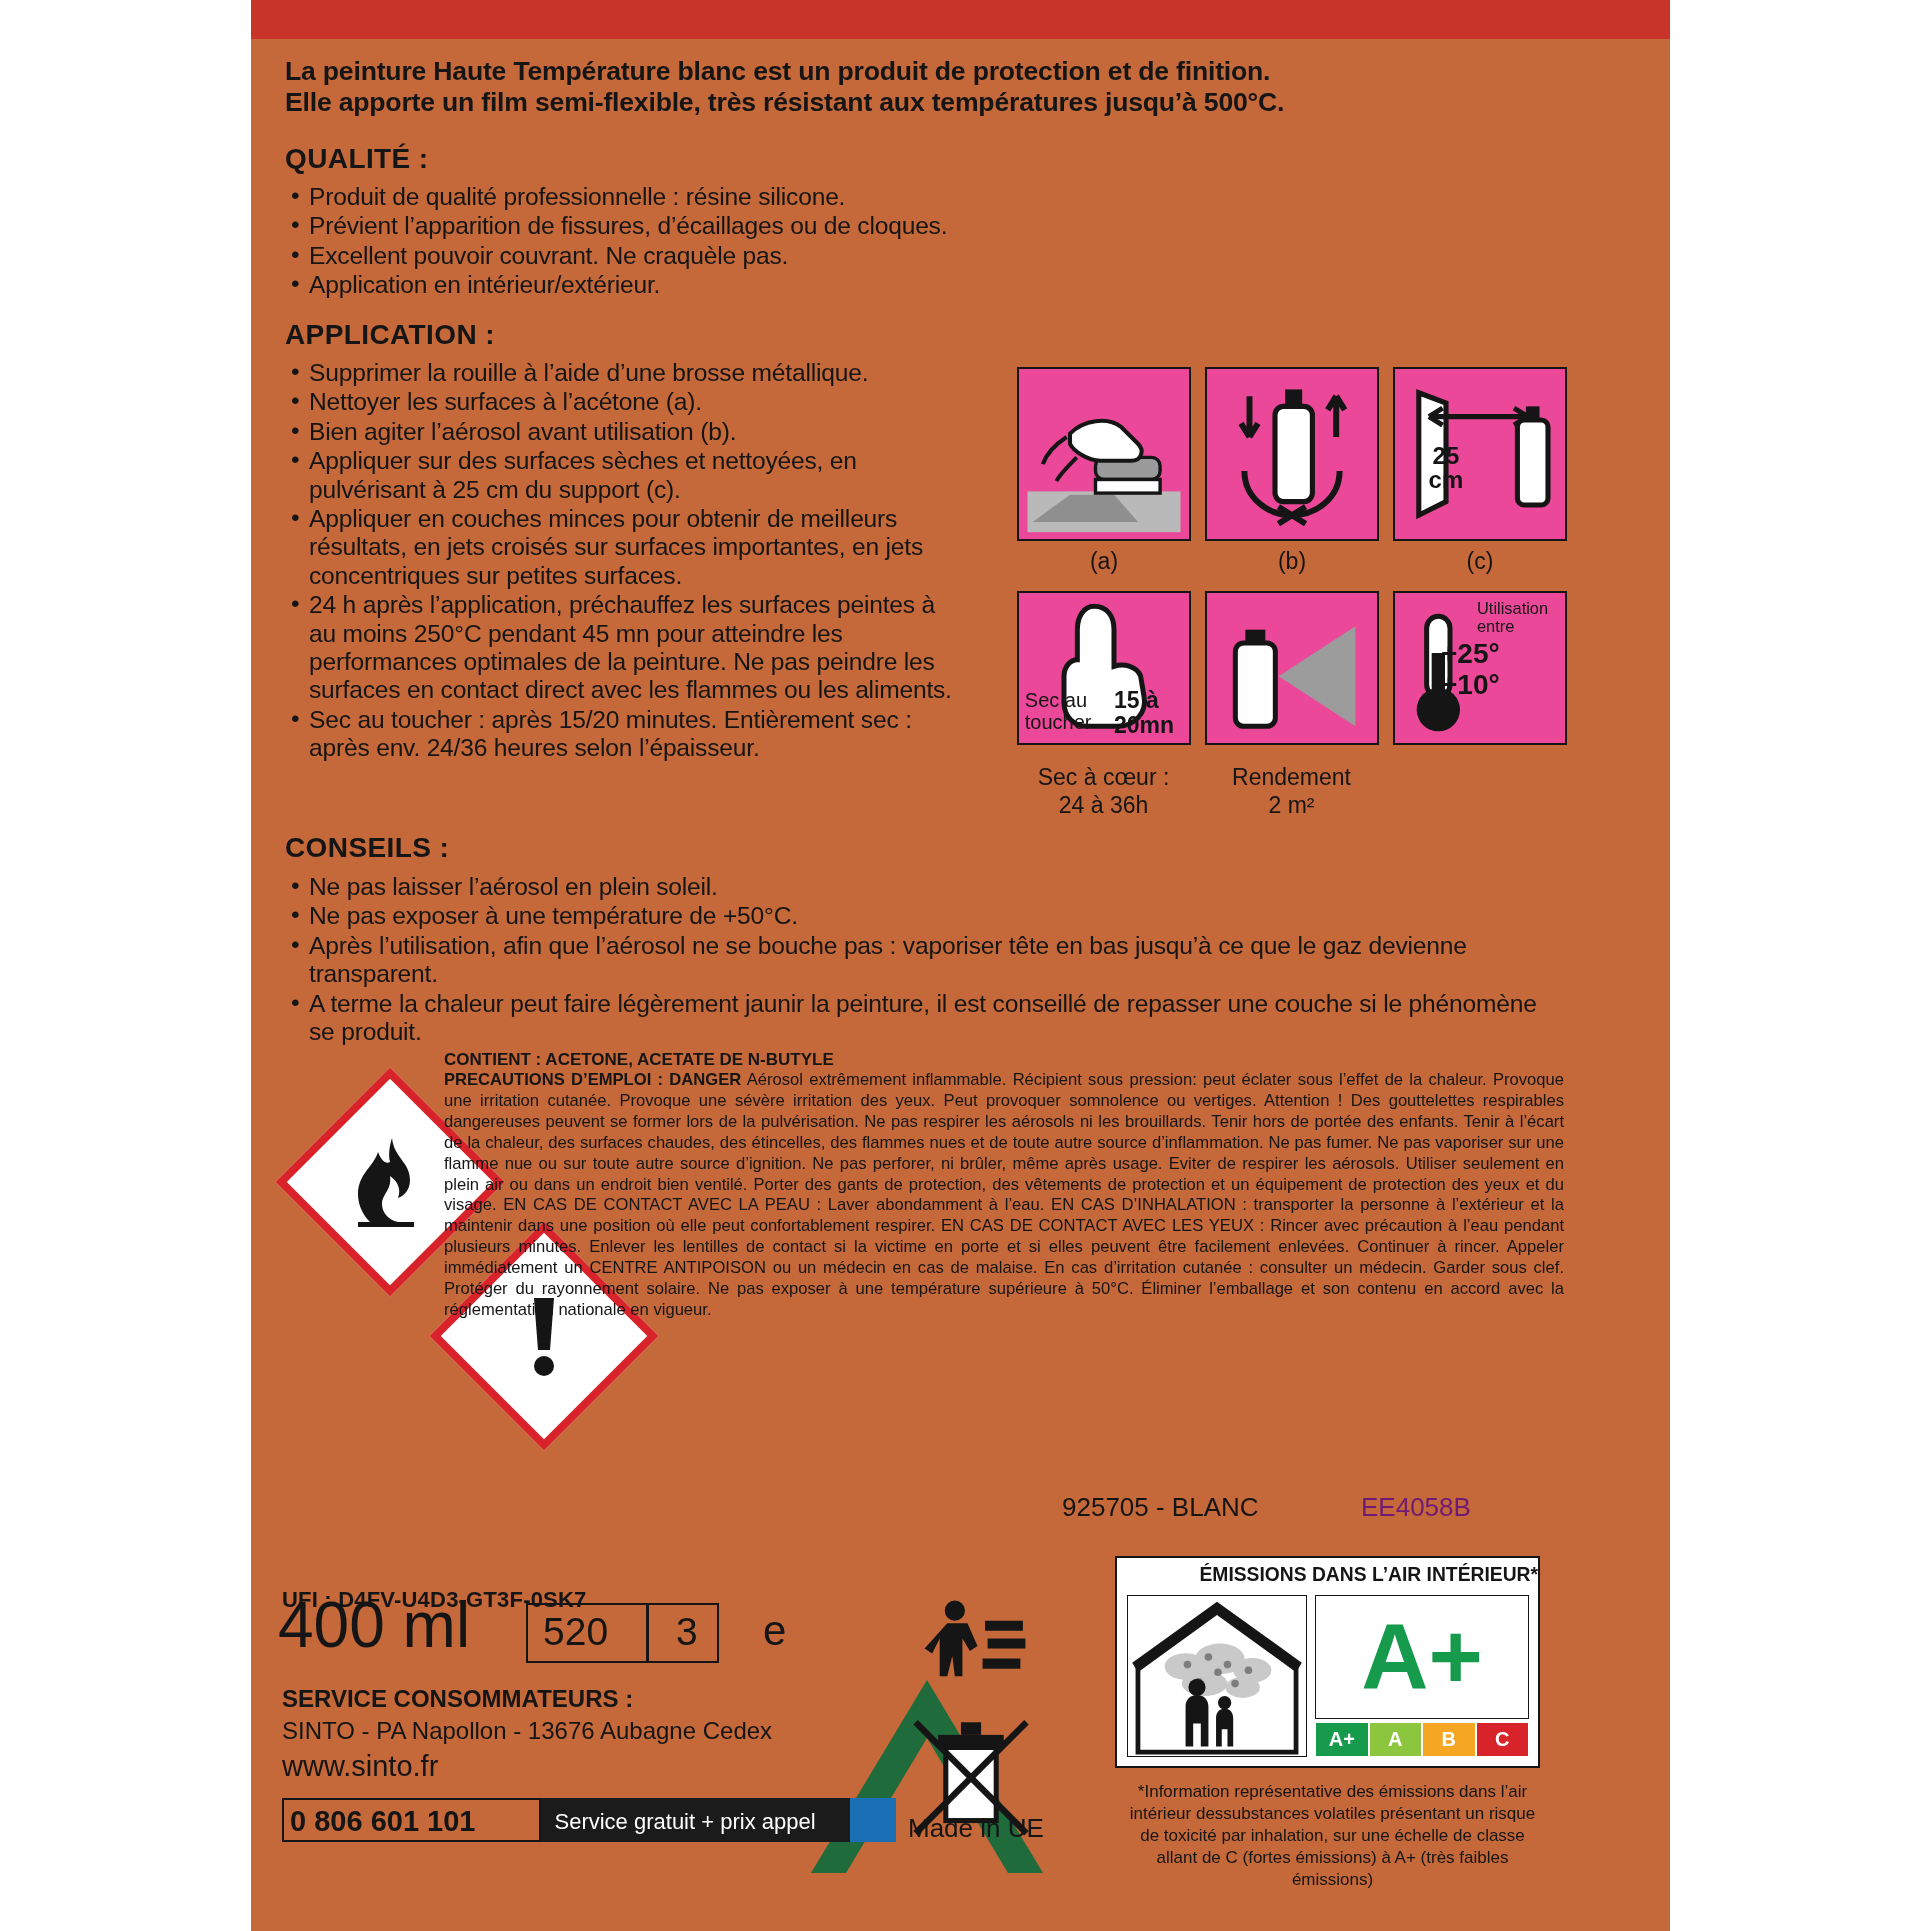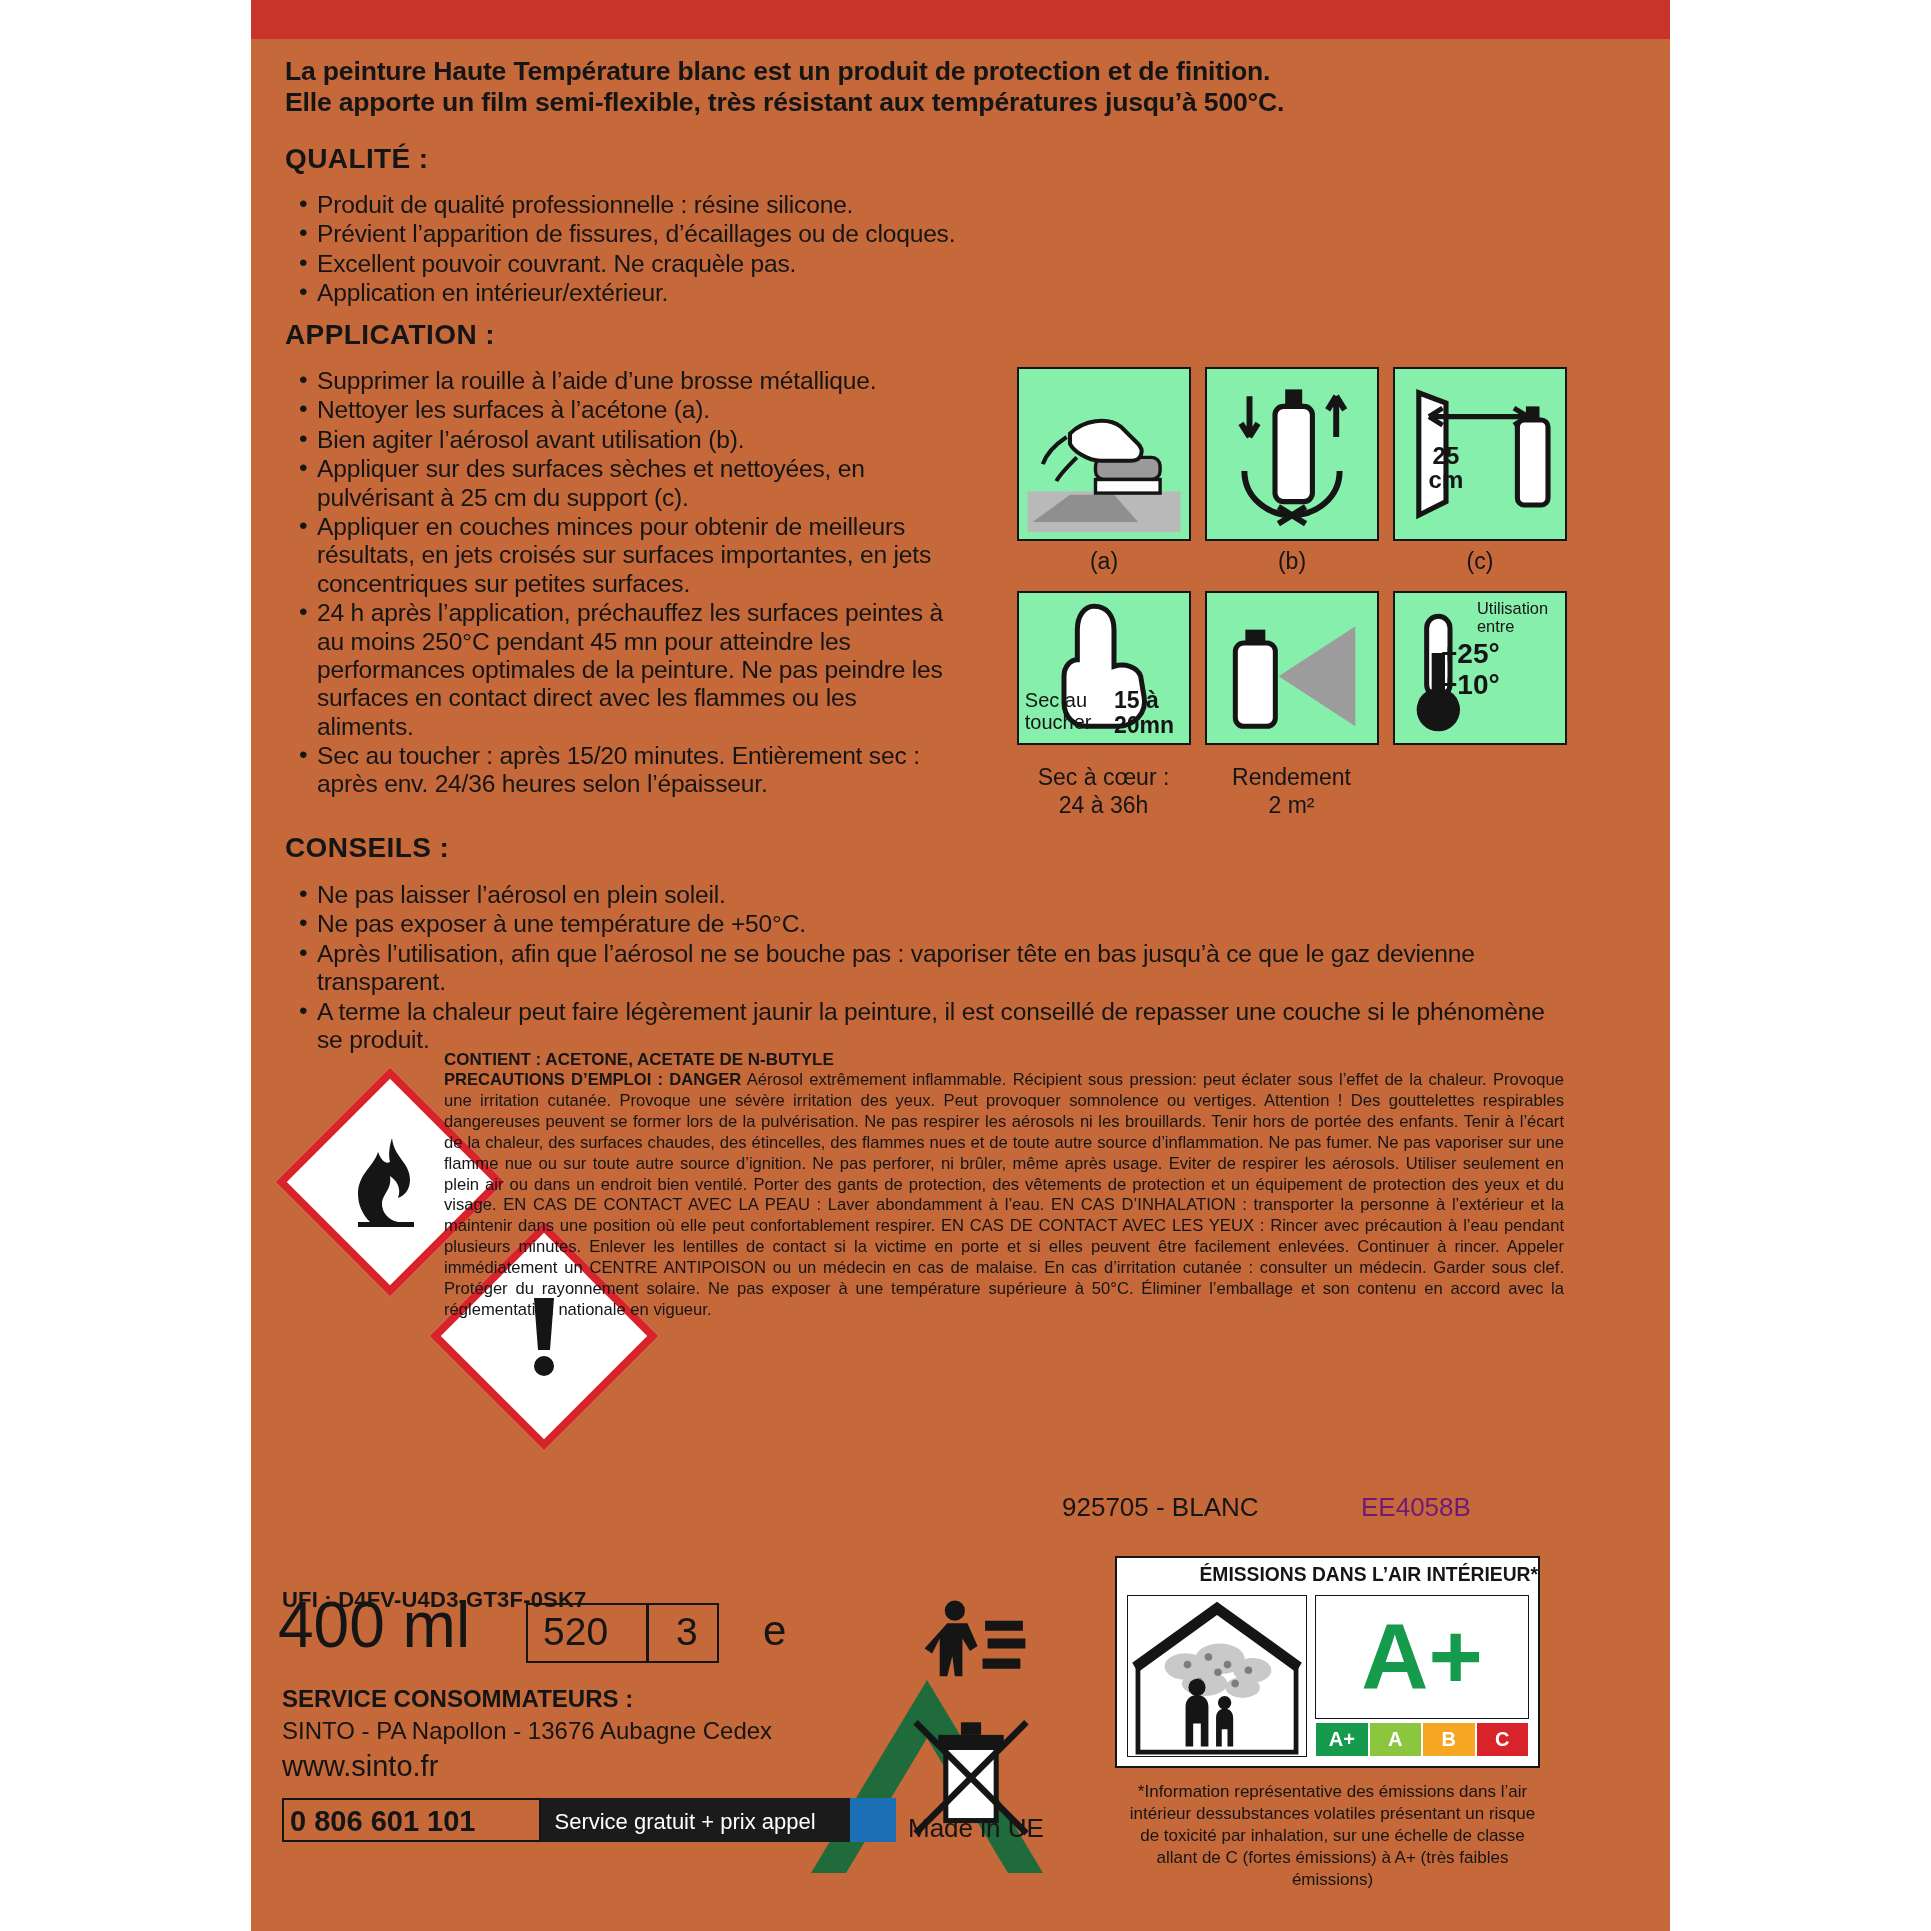--- a/index.html
+++ b/index.html
@@ -27,26 +27,26 @@
   .intro{
     left:285px;top:56px;width:1284px;
     font-size:26.6px;font-weight:bold;line-height:1.18;letter-spacing:-0.2px;
   }
   .sect{
     font-size:28px;font-weight:bold;letter-spacing:0.4px;
   }
   .li{
     font-size:24.6px;line-height:1.155;letter-spacing:-0.2px;
   }
-  ul.bul{margin:12px;padding:0;list-style:none;}
+  ul.bul{margin:4px;padding:0;list-style:none;}
   ul.bul li{position:relative;padding-left:20px;margin:0 0 1px 0;}
   ul.bul li:before{content:"•";position:absolute;left:1.9px;top:-1px;}
 
   
-  .pic{position:absolute;background:#86efac;border:2.9px solid #151515;box-sizing:border-box;}
+  .pic{position:absolute;background:#ec4899;border:2.9px solid #151515;box-sizing:border-box;}
   .piccap{position:absolute;font-size:23px;color:#151515;text-align:center;}
 
   
   .diamond{
     position:absolute;width:162px;height:162px;background:#ffffff;
     border:8.7px solid #d8232a;transform:rotate(45deg);box-sizing:border-box;
   }
   .diamond .inner{
     transform:rotate(-45deg);width:100%;height:100%;
     display:flex;align-items:center;justify-content:center;

